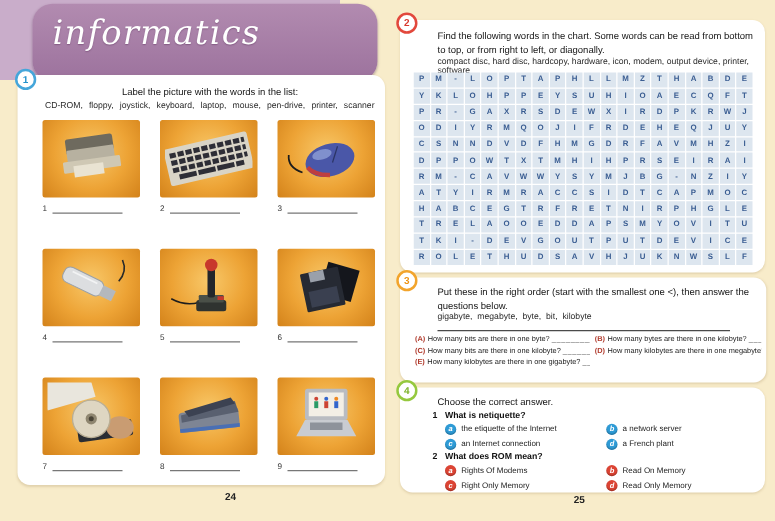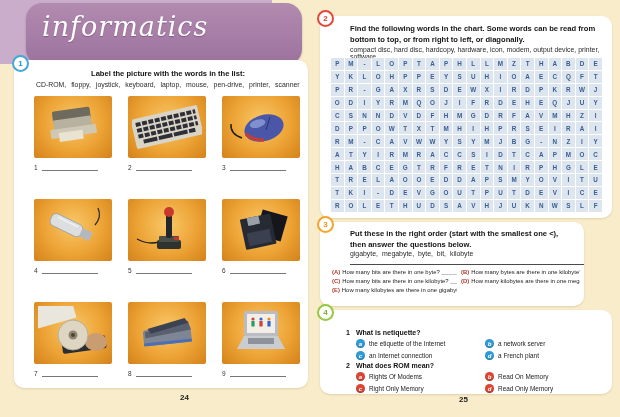--- a/index.html
+++ b/index.html
@@ -7,30 +7,30 @@
   .spread{position:relative;width:620px;height:417px;background:#f8ecca;overflow:hidden;}
 
   
   .banner-light{position:absolute;left:0;top:0;width:272px;height:64px;background:#c9adca;border-bottom-right-radius:42px;}
   .banner-dark{position:absolute;left:26px;top:3px;width:276px;height:62px;border-radius:16px;background:linear-gradient(180deg,#b28bb0 0%,#9c729d 100%);box-shadow:0 1px 2px rgba(90,60,90,.35);}
   .title{position:absolute;left:16px;top:8px;font-family:"DejaVu Serif",serif;font-style:italic;font-size:27px;color:#ffffff;letter-spacing:1px;text-shadow:0 1px 1px rgba(80,40,80,.4);}
 
   .card{position:absolute;background:#ffffff;border-radius:10px;box-shadow:0 1px 2px rgba(120,90,40,.18);}
   .card1{left:14px;top:60px;width:294px;height:328px;}
   .card2{left:320px;top:16px;width:292px;height:202px;}
-  .card3{left:320px;top:222px;width:264px;height:84px;}
+  .card3{left:320px;top:222px;width:293px;height:84px;}
   .card4{left:320px;top:310px;width:292px;height:84px;}
 
   .badge{position:absolute;width:13px;height:13px;border-radius:50%;background:#fff;border:2px solid;font-size:8px;font-weight:bold;display:flex;align-items:center;justify-content:center;z-index:3;}
   .badge1{left:12px;top:55px;border-color:#45a6da;color:#2292cc;}
   .badge2{left:317px;top:10px;border-color:#e2483c;color:#d83a2e;}
   .badge3{left:317px;top:216px;border-color:#f2a42c;color:#ee9312;}
   .badge4{left:317px;top:304px;border-color:#95c83e;color:#7cb228;}
 
-  .instr{position:absolute;font-weight:bold;font-size:7.6px;color:#151515;line-height:1.4;}
+  .instr{position:absolute;font-weight:normal;font-size:7.6px;color:#151515;line-height:1.4;}
   .wordlist{position:absolute;font-size:6.9px;color:#2a2a2a;}
   .instr1{left:22px;top:9px;right:8px;text-align:center;}
   .wl1{left:22px;top:21px;right:6px;word-spacing:3px;}
   .instr2{left:30px;top:8px;right:8px;}
   .wl2{left:30px;top:30px;right:4px;}
   .instr3{left:30px;top:7px;right:10px;}
   .wl3{left:30px;top:28px;right:8px;word-spacing:2px;}
   .instr4{left:30px;top:7px;right:8px;}
 
   
@@ -489,20 +489,21 @@
         <div class="q3"><span class="q3-label">(A)</span><span>How many bits are there in one byte? </span><span class="q3-blank">__________</span></div>
         <div class="q3"><span class="q3-label">(B)</span><span>How many bytes are there in one kilobyte? </span><span class="q3-blank">_______</span></div>
         <div class="q3"><span class="q3-label">(C)</span><span>How many bits are there in one kilobyte? </span><span class="q3-blank">_______</span></div>
         <div class="q3"><span class="q3-label">(D)</span><span>How many kilobytes are there in one megabyte? </span></div>
         <div class="q3"><span class="q3-label">(E)</span><span>How many kilobytes are there in one gigabyte? </span><span class="q3-blank">___</span></div>
       </div>
   </div>
 
   <div class="badge badge4">4</div>
   <div class="card card4">
+    <div class="instr instr4">Choose the correct answer.</div>
     <div class="q4-list" id="ex4-questions">
         <div class="q4-head">
           <span>1</span>
           <span>What is netiquette?</span>
         </div>
         <div class="q4-opts">
           <div class="q4-opt">
             <span class="opt-badge" style="background: rgb(46, 155, 214);">a</span>
             <span>the etiquette of the Internet</span>
           </div>

